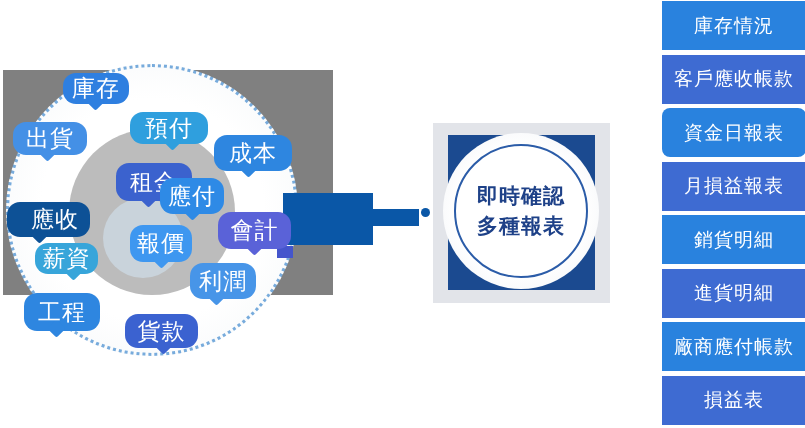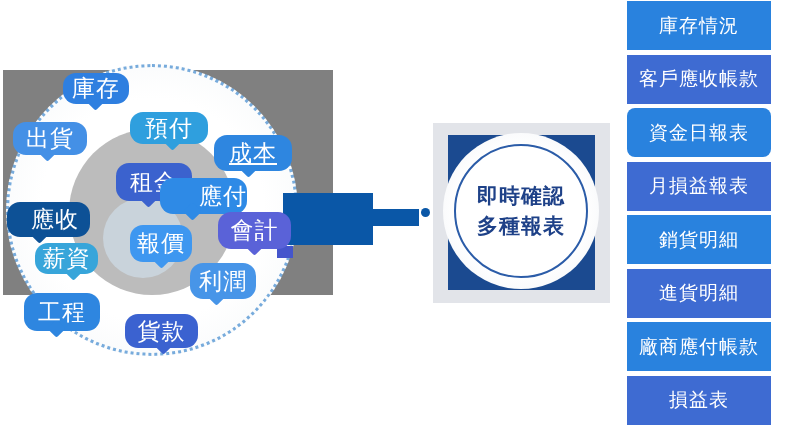--- a/index.html
+++ b/index.html
@@ -34,21 +34,21 @@
   .feature-circle { position:absolute; left:443px; top:133px; width:156px; height:156px; border-radius:50%;
                     background:radial-gradient(circle, #ffffff 58%, #eef1f5 100%);
                     z-index:3; display:flex; align-items:center; justify-content:center; }
   .feature-ring { position:absolute; left:454px; top:144px; width:134px; height:134px; border-radius:50%;
                   border:2px solid #2b5ca8; box-sizing:border-box; z-index:4; }
   .feature-text { position:absolute; left:443px; top:133px; width:156px; height:156px; z-index:5;
                   display:flex; flex-direction:column; align-items:center; justify-content:center;
                   color:#1e4188; font-size:21px; font-weight:bold; line-height:30px; letter-spacing:1px; }
 
   
-  .report-list { position:absolute; left:627px; top:1px; width:144px; z-index:2; }
+  .report-list { position:absolute; left:662px; top:1px; width:144px; z-index:2; }
   .report-btn { height:49px; margin-bottom:4.5px; display:flex; align-items:center; justify-content:center;
                 color:#ffffff; font-size:19px; letter-spacing:1px; cursor:pointer; }
 </style>
 </head>
 <body>
 
 <div class="stage">
 
   <div class="gray-square"></div>
   <div class="outer-circle"></div>
@@ -61,29 +61,29 @@
     <span class="lbl">庫存</span>
   </div>
   <div class="bubble" style="left: 13px; top: 122px; width: 74px; height: 33px; background-color: rgb(68, 144, 230);">
     <span class="tail" style="left:28px;"></span>
     <span class="lbl">出貨</span>
   </div>
   <div class="bubble" style="left: 130px; top: 112px; width: 78px; height: 32px; background-color: rgb(47, 159, 222);">
     <span class="tail" style="left:36px;"></span>
     <span class="lbl">預付</span>
   </div>
-  <div class="bubble" style="left: 214px; top: 135px; width: 78px; height: 36px; background-color: rgb(46, 134, 224); text-decoration: underline;">
+  <div class="bubble" style="left: 214px; top: 135px; width: 78px; height: 36px; background-color: rgb(46, 134, 224);">
     <span class="tail" style="left:28px;"></span>
     <span class="lbl">成本</span>
   </div>
   <div class="bubble" style="left: 68px; top: 163px; width: 76px; height: 38px; background-color: rgb(59, 98, 206); margin-left: 48px;">
     <span class="tail" style="left:26px;"></span>
     <span class="lbl">租金</span>
   </div>
-  <div class="bubble" style="left: 160px; top: 178px; width: 87px; height: 36px; background-color: rgb(46, 138, 230); justify-content: flex-end;">
+  <div class="bubble" style="left: 160px; top: 178px; width: 64px; height: 36px; background-color: rgb(46, 138, 230);">
     <span class="tail" style="left:26px;"></span>
     <span class="lbl">應付</span>
   </div>
   <div class="bubble" style="left: 7px; top: 202px; width: 70px; height: 35px; background-color: rgb(13, 81, 150); padding-left: 13px;">
     <span class="tail" style="left:26px;"></span>
     <span class="lbl">應收</span>
   </div>
   <div class="bubble" style="left: 218px; top: 212px; width: 73px; height: 37px; background-color: rgb(90, 98, 216);">
     <span class="tail" style="left:30px;"></span>
     <span class="lbl">會計</span>

